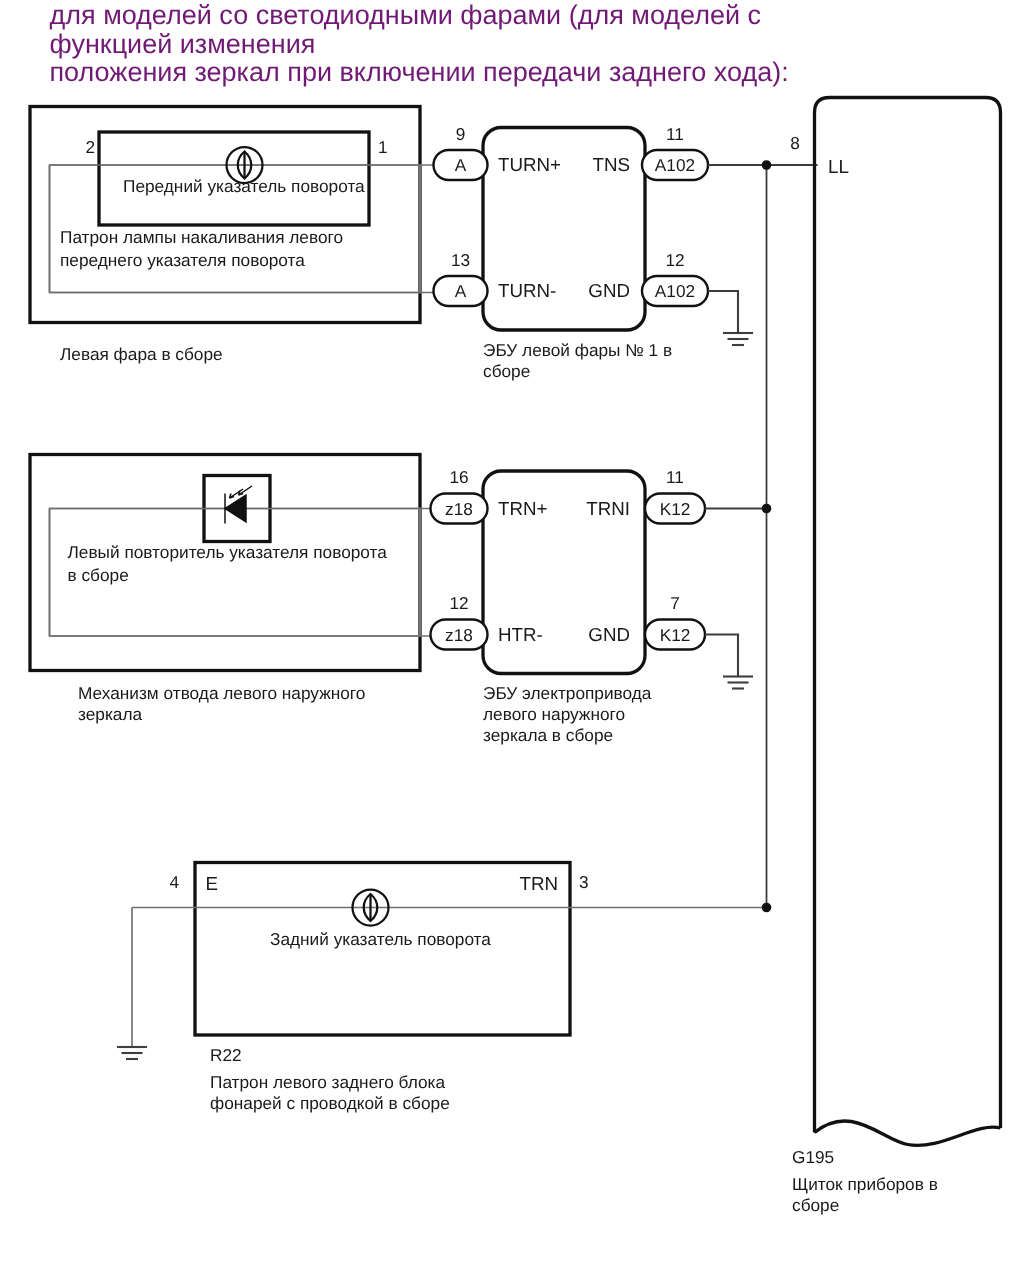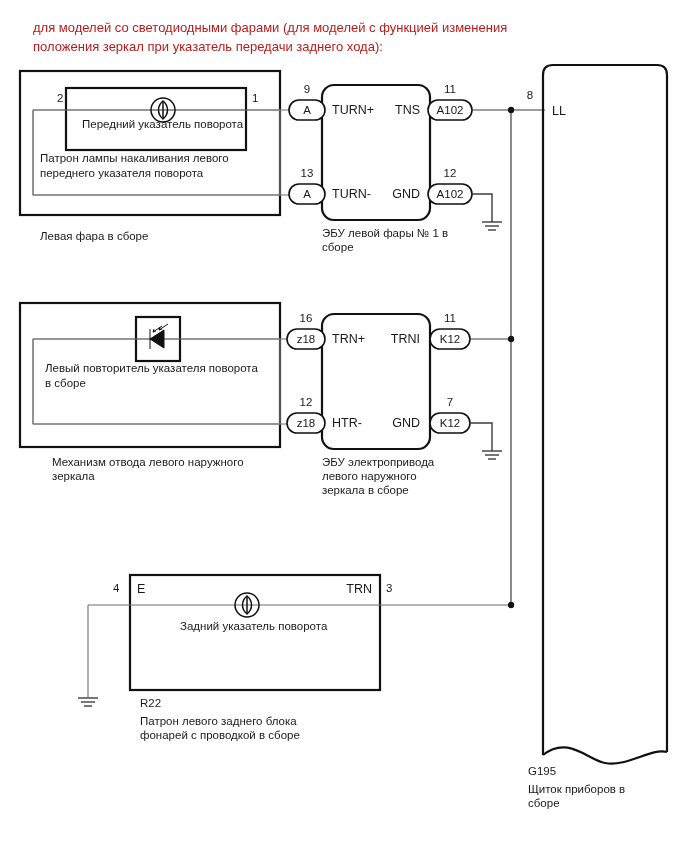--- a/index.html
+++ b/index.html
@@ -14,25 +14,25 @@
   #page {
     position: relative;
     width: 688px;
     height: 852px;
     overflow: hidden;
     background: #ffffff;
   }
   .intro {
     position: absolute;
     left: 33px;
-    top: 18px;
+    top: 1px;
     width: 540px;
-    font-size: 13px;
+    font-size: 18px;
     line-height: 19px;
-    color: #b91c1c;
+    color: #701a75;
   }
   svg.diagram {
     position: absolute;
     left: 0;
     top: 0;
     width: 688px;
     height: 852px;
   }
   svg text {
     font-family: "Liberation Sans", sans-serif;
@@ -56,21 +56,21 @@
   .dot       { fill: #111111; }
   .led       { fill: #111111; stroke: #111111; stroke-width: 1; }
 </style>
 </head>
 <body>
 
 <div id="page">
 
   <div class="intro">
     <div>для моделей со светодиодными фарами (для моделей с функцией изменения</div>
-    <div>положения зеркал при указатель передачи заднего хода):</div>
+    <div>положения зеркал при включении передачи заднего хода):</div>
   </div>
 
   <svg class="diagram" viewBox="0 0 688 852">
 
     <g>
       <rect class="box-outer" x="20" y="71" width="260" height="144"></rect>
       <rect class="box-inner" x="33" y="110" width="247" height="85"></rect>
       <rect class="box-sym" x="66" y="88" width="180" height="62"></rect>
 
       <line class="wire" x1="33" y1="110" x2="289" y2="110"></line>

